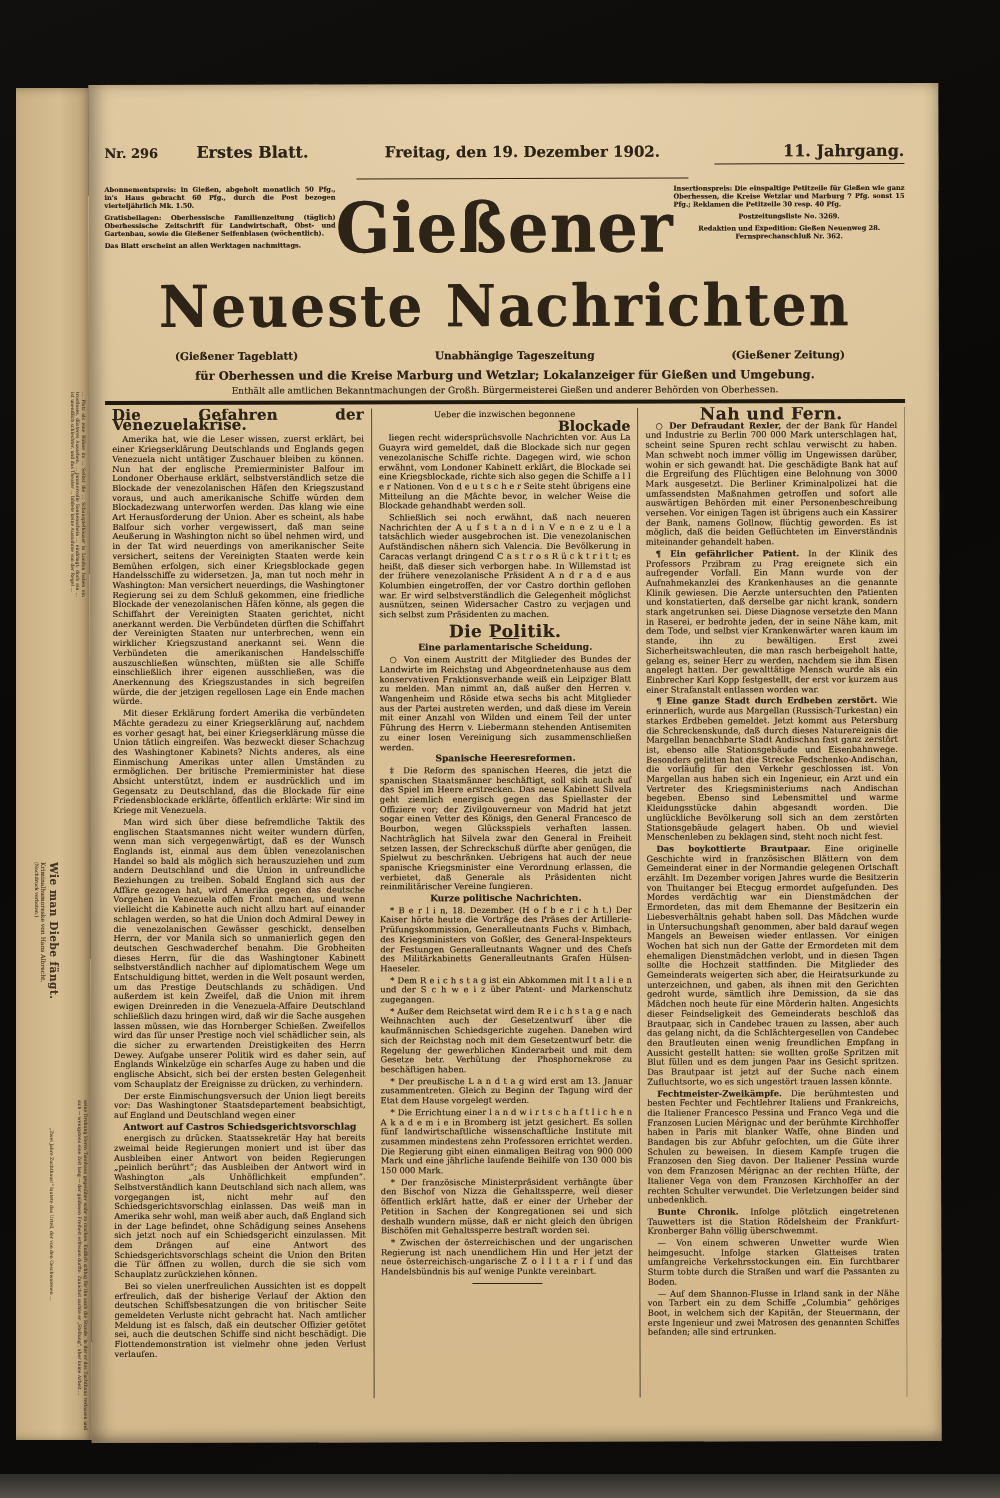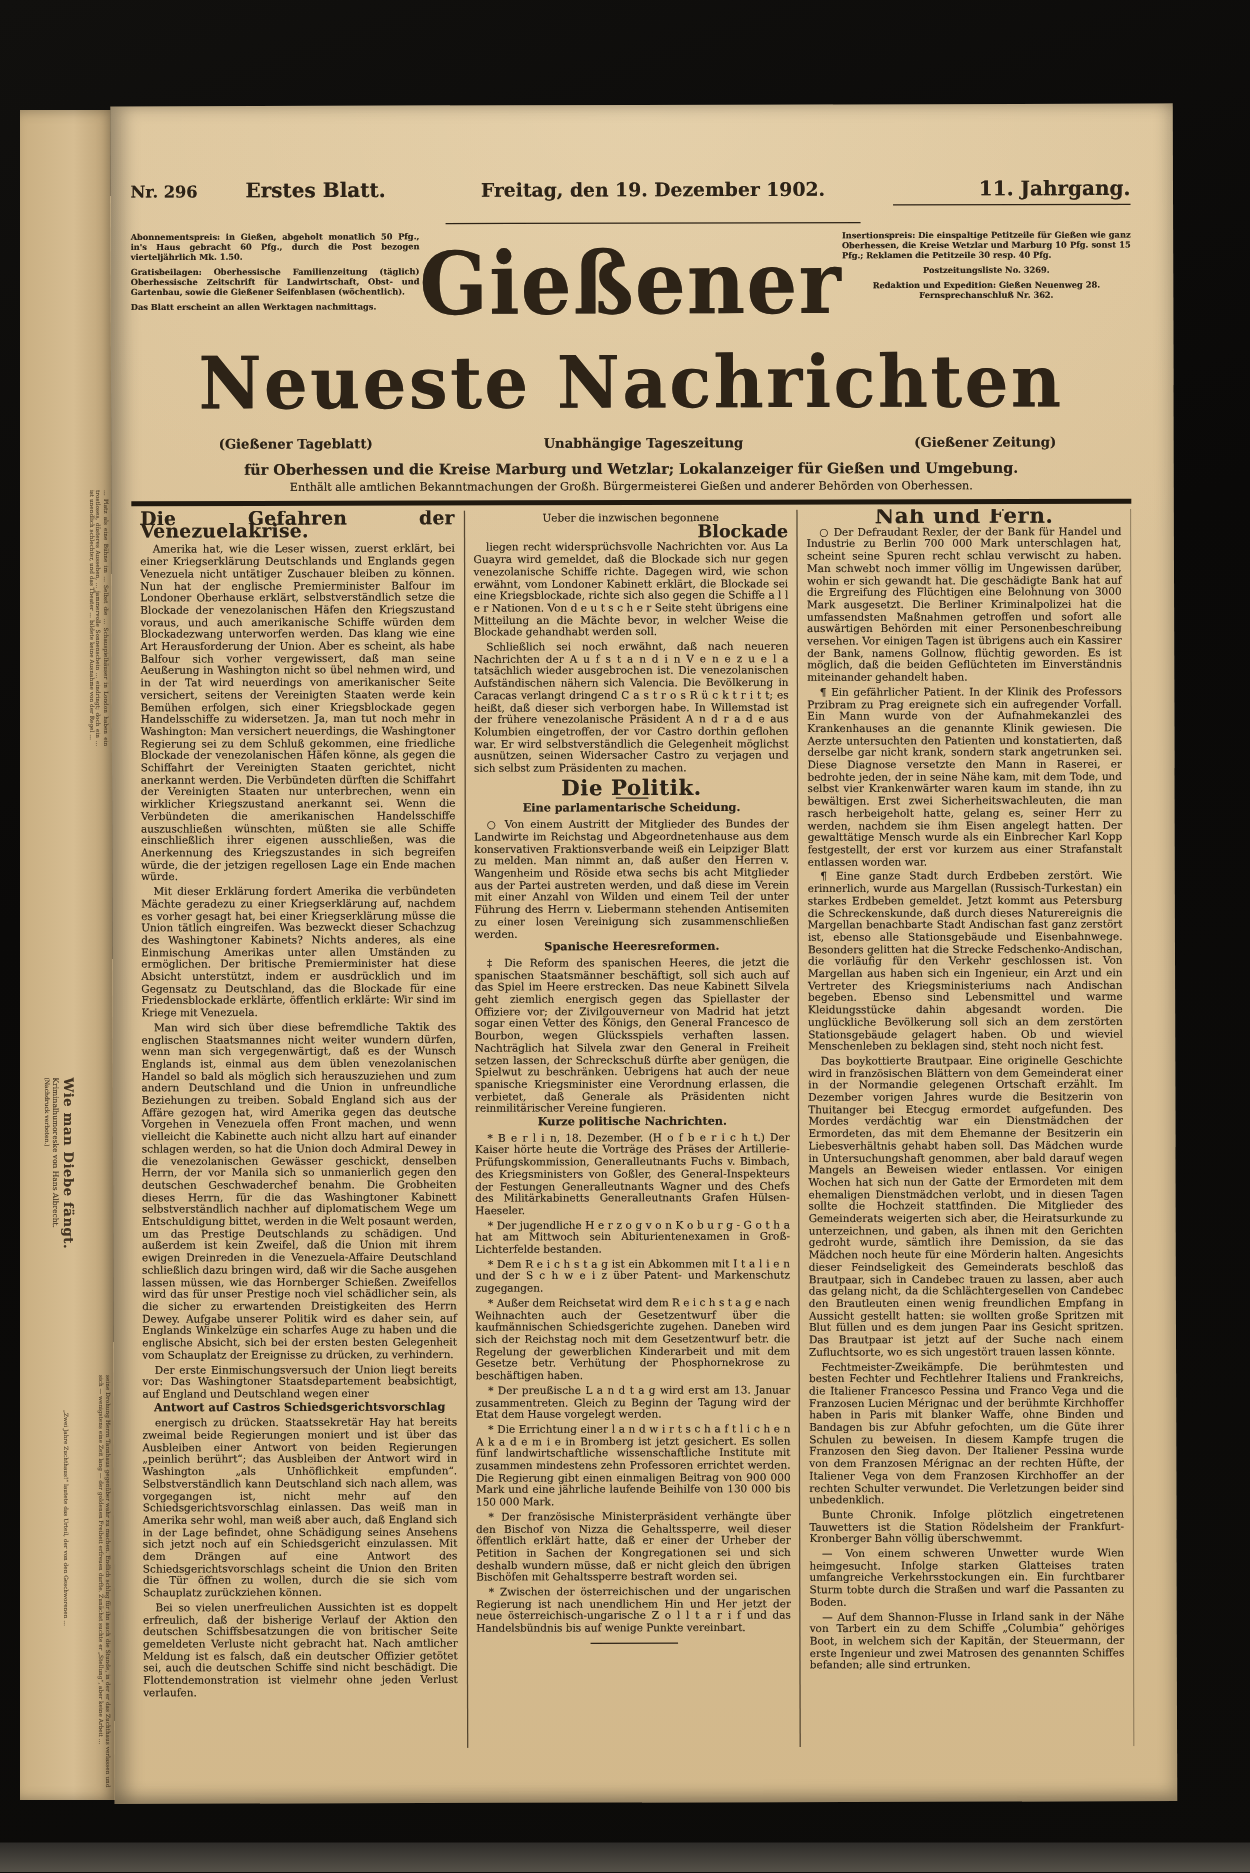--- a/index.html
+++ b/index.html
@@ -50,21 +50,21 @@
   .col + .col{border-left:1px solid rgba(52,40,24,.8);}
   .col3r{border-right:1px solid rgba(52,40,24,.45);}
   .col p{margin:0 0 2px 0;text-indent:10px;}
   .headline1{font-size:15px;font-weight:bold;letter-spacing:.2px;margin:0 0 5px 0;}
   .secttitle{font-size:17px;font-weight:bold;text-align:center;margin:7px 0 2px 0;letter-spacing:.5px;}
   .sectdiv{width:26px;border-top:1px solid #2d2317;margin:0 auto 4px auto;}
   .subhead{font-size:9px;font-weight:bold;text-align:center;margin:4px 0 2px 0;text-indent:0 !important;}
   .introline{text-align:center;text-indent:0 !important;margin:0;}
   .introbold{text-align:right;font-weight:bold;font-size:14px;text-indent:0 !important;margin:0 0 1px 0;}
   .endrule{width:70px;border-top:1px solid #2d2317;margin:6px auto 0 auto;}
-  b.lead{font-weight:normal;}
+  b.lead{font-weight:bold;}
   .inkfx{text-shadow:0 0 .5px rgba(45,35,23,.55);}
 </style>
 </head>
 <body>
 
 <div class="scene inkfx">
   <div class="shelf"></div>
 
   <div class="paper-side"></div>
   <div class="rot frag" style="left:86px;top:392px;width:205px;">… Platz als eine Bühne im … Selbst die … Schauspielhäuser in London haben ein trostloses, düsteres Aussehen, … jammervolle Sonnenschein … eindringt; doch ein … ist unendlich schlechter, und das Theater … bildete keine Ausnahme von der Regel …</div>
@@ -88,21 +88,21 @@
     <div class="mast">
       <div class="info">
         <p>Abonnementspreis: in Gießen, abgeholt monatlich 50 Pfg., in's Haus gebracht 60 Pfg., durch die Post bezogen vierteljährlich Mk. 1.50.</p>
         <p>Gratisbeilagen: Oberhessische Familienzeitung (täglich) Oberhessische Zeitschrift für Landwirtschaft, Obst- und Gartenbau, sowie die Gießener Seifenblasen (wöchentlich).</p>
         <p>Das Blatt erscheint an allen Werktagen nachmittags.</p>
       </div>
       <div class="mid">
         <div class="title-top">Gießener</div>
       </div>
       <div class="info" style="text-align:center;">
-        <p style="text-align:justify;">Insertionspreis: Die einspaltige Petitzeile für Gießen wie ganz Oberhessen, die Kreise Wetzlar und Marburg 10 Pfg. sonst 15 Pfg.; Reklamen die Petitzeile 30 resp. 40 Pfg.</p>
+        <p style="text-align:justify;">Insertionspreis: Die einspaltige Petitzeile für Gießen wie ganz Oberhessen, die Kreise Wetzlar und Marburg 7 Pfg. sonst 15 Pfg.; Reklamen die Petitzeile 30 resp. 40 Pfg.</p>
         <p>Postzeitungsliste No. 3269.</p>
         <p style="margin-bottom:0;">Redaktion und Expedition: Gießen Neuenweg 28.</p>
         <p style="font-weight:bold;">Fernsprechanschluß Nr. 362.</p>
       </div>
     </div>
 
     <div class="title-bottom">Neueste Nachrichten</div>
 
     <div class="subtitles">
       <span>(Gießener Tageblatt)</span>
@@ -133,21 +133,20 @@
         <p>liegen recht widersprüchsvolle Nachrichten vor. Aus La Guayra wird gemeldet, daß die Blockade sich nur gegen venezolanische Schiffe richte. Dagegen wird, wie schon erwähnt, vom Londoner Kabinett erklärt, die Blockade sei eine Kriegsblockade, richte sich also gegen die Schiffe a l l e r Nationen. Von d e u t s c h e r Seite steht übrigens eine Mitteilung an die Mächte bevor, in welcher Weise die Blockade gehandhabt werden soll.</p>
         <p>Schließlich sei noch erwähnt, daß nach neueren Nachrichten der A u f s t a n d  i n  V e n e z u e l a tatsächlich wieder ausgebrochen ist. Die venezolanischen Aufständischen nähern sich Valencia. Die Bevölkerung in Caracas verlangt dringend C a s t r o s  R ü c k t r i t t; es heißt, daß dieser sich verborgen habe. In Willemstad ist der frühere venezolanische Präsident A n d r a d e aus Kolumbien eingetroffen, der vor Castro dorthin geflohen war. Er wird selbstverständlich die Gelegenheit möglichst ausnützen, seinen Widersacher Castro zu verjagen und sich selbst zum Präsidenten zu machen.</p>
         <div class="secttitle">Die Politik.</div>
         <div class="sectdiv"></div>
         <p class="subhead">Eine parlamentarische Scheidung.</p>
         <p>○ Von einem Austritt der Mitglieder des Bundes der Landwirte im Reichstag und Abgeordnetenhause aus dem konservativen Fraktionsverbande weiß ein Leipziger Blatt zu melden. Man nimmt an, daß außer den Herren v. Wangenheim und Röside etwa sechs bis acht Mitglieder aus der Partei austreten werden, und daß diese im Verein mit einer Anzahl von Wilden und einem Teil der unter Führung des Herrn v. Liebermann stehenden Antisemiten zu einer losen Vereinigung sich zusammenschließen werden.</p>
         <p class="subhead">Spanische Heeresreformen.</p>
         <p>‡ Die Reform des spanischen Heeres, die jetzt die spanischen Staatsmänner beschäftigt, soll sich auch auf das Spiel im Heere erstrecken. Das neue Kabinett Silvela geht ziemlich energisch gegen das Spiellaster der Offiziere vor; der Zivilgouverneur von Madrid hat jetzt sogar einen Vetter des Königs, den General Francesco de Bourbon, wegen Glücksspiels verhaften lassen. Nachträglich hat Silvela zwar den General in Freiheit setzen lassen, der Schreckschuß dürfte aber genügen, die Spielwut zu beschränken. Uebrigens hat auch der neue spanische Kriegsminister eine Verordnung erlassen, die verbietet, daß Generale als Präsidenten nicht reinmilitärischer Vereine fungieren.</p>
         <p class="subhead">Kurze politische Nachrichten.</p>
         <p>* B e r l i n, 18. Dezember. (H o f b e r i c h t.) Der Kaiser hörte heute die Vorträge des Präses der Artillerie-Prüfungskommission, Generalleutnants Fuchs v. Bimbach, des Kriegsministers von Goßler, des General-Inspekteurs der Festungen Generalleutnants Wagner und des Chefs des Militärkabinetts Generalleutnants Grafen Hülsen-Haeseler.</p>
-        <p>* Der jugendliche H e r z o g  v o n  K o b u r g - G o t h a hat am Mittwoch sein Abiturientenexamen in Groß-Lichterfelde bestanden.</p>
         <p>* Dem R e i c h s t a g ist ein Abkommen mit I t a l i e n und der S c h w e i z über Patent- und Markenschutz zugegangen.</p>
         <p>* Außer dem Reichsetat wird dem R e i c h s t a g e nach Weihnachten auch der Gesetzentwurf über die kaufmännischen Schiedsgerichte zugehen. Daneben wird sich der Reichstag noch mit dem Gesetzentwurf betr. die Regelung der gewerblichen Kinderarbeit und mit dem Gesetze betr. Verhütung der Phosphornekrose zu beschäftigen haben.</p>
         <p>* Der preußische L a n d t a g wird erst am 13. Januar zusammentreten. Gleich zu Beginn der Tagung wird der Etat dem Hause vorgelegt werden.</p>
         <p>* Die Errichtung einer l a n d w i r t s c h a f t l i c h e n A k a d e m i e in Bromberg ist jetzt gesichert. Es sollen fünf landwirtschaftliche wissenschaftliche Institute mit zusammen mindestens zehn Professoren errichtet werden. Die Regierung gibt einen einmaligen Beitrag von 900 000 Mark und eine jährliche laufende Beihilfe von 130 000 bis 150 000 Mark.</p>
         <p>* Der französische Ministerpräsident verhängte über den Bischof von Nizza die Gehaltssperre, weil dieser öffentlich erklärt hatte, daß er einer der Urheber der Petition in Sachen der Kongregationen sei und sich deshalb wundern müsse, daß er nicht gleich den übrigen Bischöfen mit Gehaltssperre bestraft worden sei.</p>
         <p>* Zwischen der österreichischen und der ungarischen Regierung ist nach unendlichem Hin und Her jetzt der neue österreichisch-ungarische Z o l l t a r i f und das Handelsbündnis bis auf wenige Punkte vereinbart.</p>
         <div class="endrule"></div>
       </div>
 
       <div class="col col3r">

